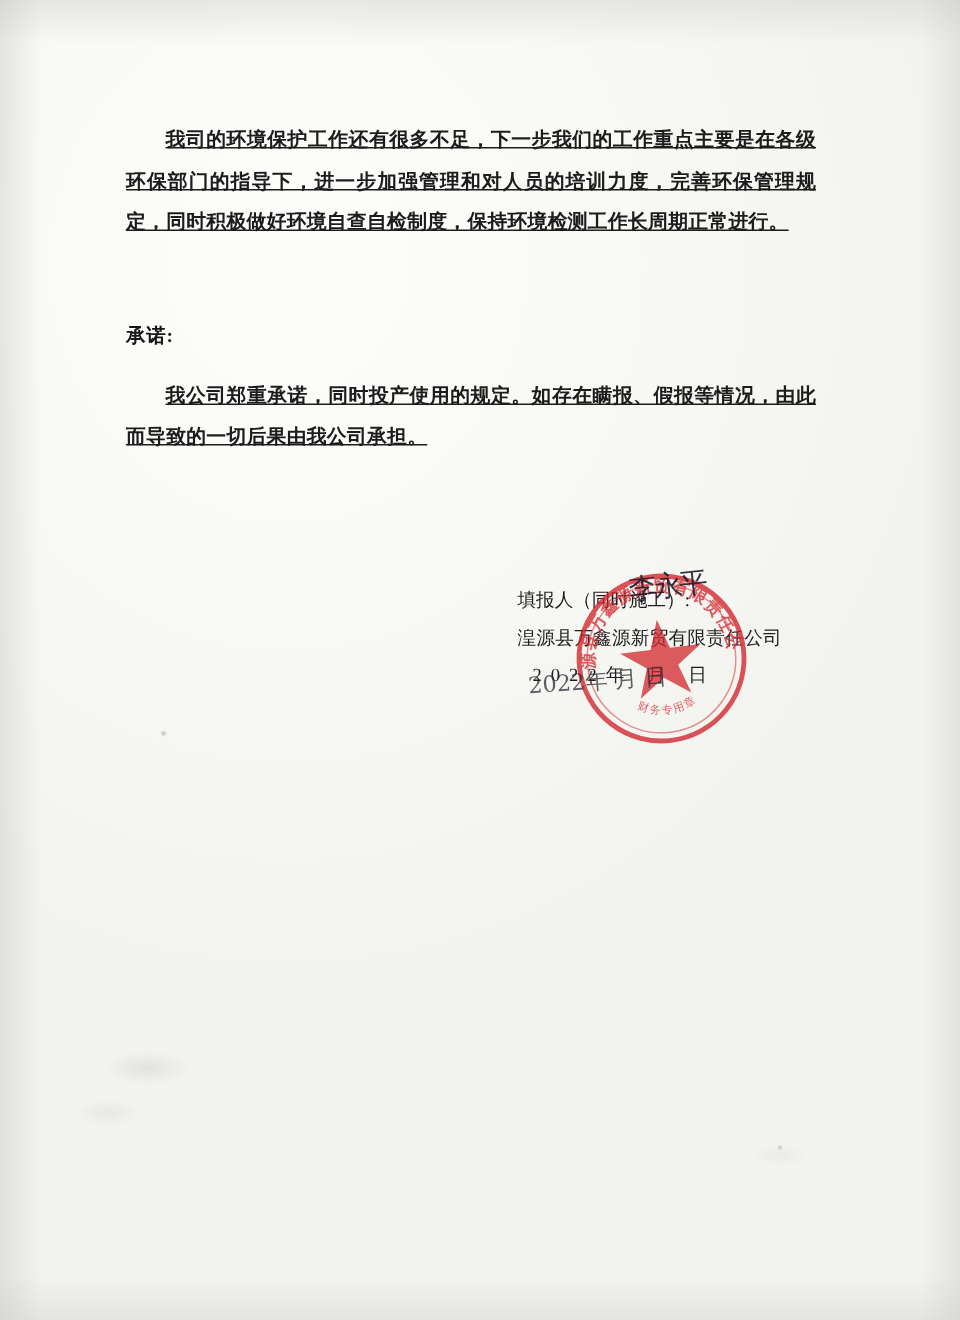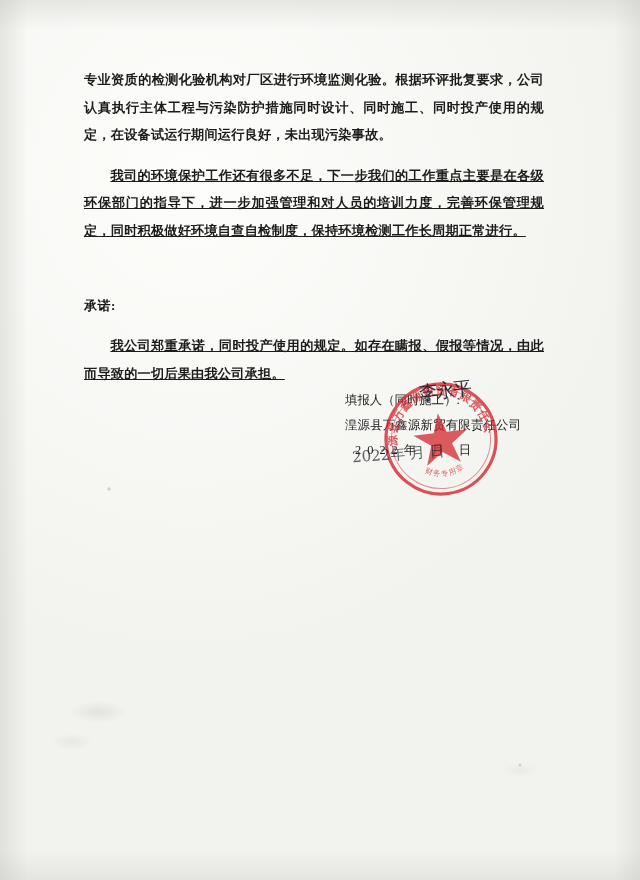--- a/index.html
+++ b/index.html
@@ -152,21 +152,20 @@
     letter-spacing: 1px;
   }
 </style>
 </head>
 <body>
 
 <div id="page-sheet">
 
   <div class="doc-body">
 
-    <p class="para">专业资质的检测化验机构对厂区进行环境监测化验。根据环评批复要求，公司认真执行主体工程与污染防护措施同时设计、同时施工、同时投产使用的规定，在设备试运行期间运行良好，未出现污染事故。</p>
 
     <div class="gap-a"></div>
 
     <p class="para indent">我司的环境保护工作还有很多不足，下一步我们的工作重点主要是在各级环保部门的指导下，进一步加强管理和对人员的培训力度，完善环保管理规定，同时积极做好环境自查自检制度，保持环境检测工作长周期正常进行。</p>
 
     <div class="gap-b"></div>
 
     <div class="section-title">承诺:</div>
 
     <div class="gap-c"></div>

